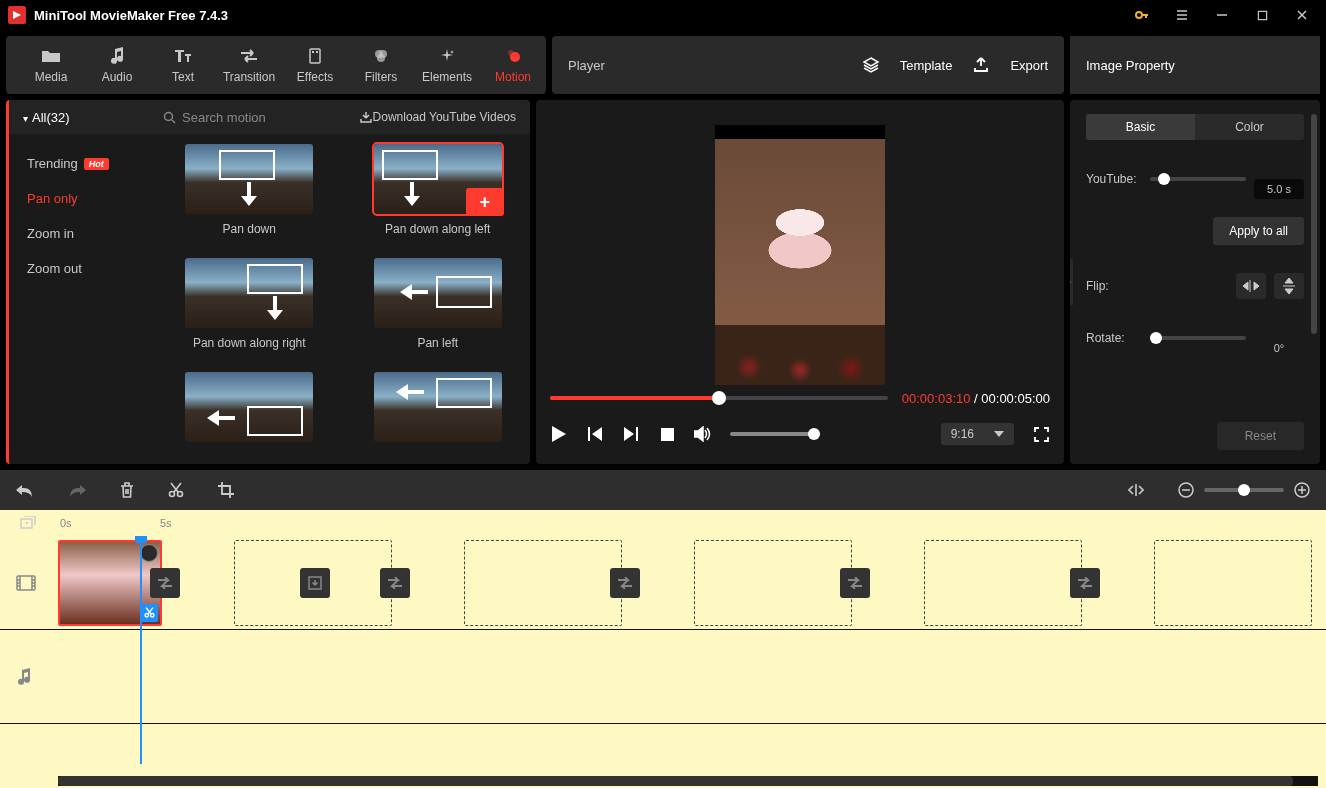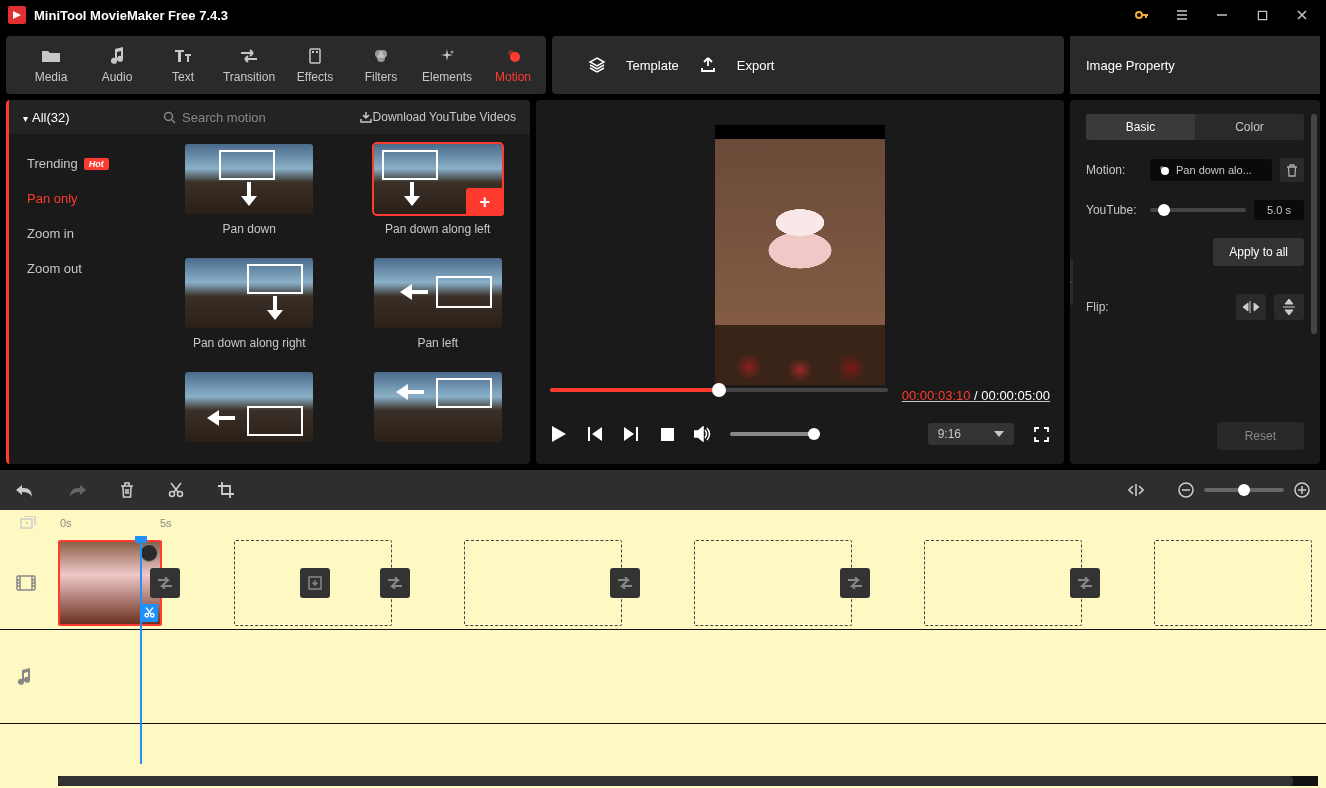--- a/index.html
+++ b/index.html
@@ -58,47 +58,47 @@
      radial-gradient(ellipse 40px 22px at 50% 36%, #f8e8e8 0%, #f8e8e8 60%, transparent 61%),
      radial-gradient(ellipse 52px 30px at 50% 48%, #f0c8c8 0%, #f0c8c8 60%, transparent 61%),
      linear-gradient(180deg,#6a4a38 0%,#8a6048 100%);
   }
   .apples { position:absolute; bottom:0; left:0; right:0; height:60px; background:
      radial-gradient(circle 22px at 20% 70%, #8a2020, transparent 60%),
      radial-gradient(circle 20px at 50% 75%, #9a2828, transparent 60%),
      radial-gradient(circle 24px at 80% 72%, #7a1818, transparent 60%),
      #3a2418;
   }
-  .timebar { height:20px; display:flex; margin-top:0;text-decoration:underline; }
+  .timebar { height:20px; display:flex; align-items:center; margin-top:0; }
   .tb-track { flex:1; height:4px; background:#444; border-radius:2px; position:relative; margin-right:14px; }
   .tb-fill { position:absolute; left:0; width:50%; top:0; bottom:0; background:#ff3b30; border-radius:2px; }
   .tb-handle { position:absolute; left:50%; top:-5px; width:14px; height:14px; background:#fff; border-radius:50%; transform:translateX(-50%); }
   .tb-time { font-size:13px; }
   .tb-cur { color:#ff3b30; }
   .tb-tot { color:#fff; }
   .controls { height:40px; display:flex; align-items:center; gap:18px; margin-top:6px; }
   .ctrl { color:#fff; width:18px; height:18px; display:flex; align-items:center; justify-content:center; }
   .vol-track { width:90px; height:4px; background:#888; border-radius:2px; position:relative; }
   .vol-handle { position:absolute; right:0; top:-4px; width:12px; height:12px; background:#fff; border-radius:50%; }
   .controls-sp { flex:1; }
-  .ratio { background:#333; border-radius:3px; padding:4px 10px; display:flex; align-items:center; gap:33px; color:#c8c8c8; font-size:12px; }
+  .ratio { background:#333; border-radius:3px; padding:4px 10px; display:flex; align-items:center; gap:20px; color:#c8c8c8; font-size:12px; }
 
   .expand-tab { position:absolute; left:-7px; top:50%; transform:translateY(-50%); width:10px; height:46px; background:#2a2a2a; border-radius:3px 0 0 3px; display:flex; align-items:center; justify-content:center; color:#888; }
 
   .prop-panel { width:250px; background:#1a1a1a; border-radius:4px; padding:14px 16px; display:flex; flex-direction:column; gap:18px; position:relative; overflow:hidden; }
   .prop-tabs { display:flex; background:#2a2a2a; border-radius:3px; overflow:hidden; }
   .prop-tab { flex:1; text-align:center; padding:6px 0; font-size:12px; color:#c8c8c8; }
   .prop-tab.active { background:#3a3a3a; color:#fff;text-align:center; }
   .prop-row { display:flex; align-items:center; gap:8px; font-size:12px; }
   .prop-label { width:56px; }
   .prop-val-box { flex:1; background:#0a0a0a; border-radius:3px; padding:5px 8px; display:flex; align-items:center; gap:6px; font-size:11px; overflow:hidden; white-space:nowrap; }
   .prop-del { width:24px; height:24px; background:#2a2a2a; border-radius:3px; display:flex; align-items:center; justify-content:center; }
   .prop-slider { flex:1; height:4px; background:#444; border-radius:2px; position:relative; }
   .prop-slider-h { position:absolute; left:8px; top:-4px; width:12px; height:12px; background:#fff; border-radius:50%; }
-  .prop-num { width:50px; text-align:center; background:#0a0a0a; border-radius:3px; padding:4px 0; font-size:11px; }
+  .prop-num { width:50px; text-align:center; background:#0a0a0a; border-radius:3px; padding:4px 0; font-size:11px;margin-top:21px; }
   .apply-btn { align-self:flex-end; background:#333; padding:7px 16px; border-radius:3px; font-size:12px; color:#fff; }
   .flip-btn { width:30px; height:26px; background:#2a2a2a; border-radius:3px; display:flex; align-items:center; justify-content:center; }
   .reset-btn { align-self:flex-end; background:#282828; padding:7px 28px; border-radius:3px; font-size:12px; color:#888; margin-top:auto; }
   .prop-scroll { position:absolute; right:3px; top:14px; width:6px; height:220px; background:#444; border-radius:3px; }
 
   
   .timeline { background:#fef9c3; height:318px; display:flex; flex-direction:column; }
   .tl-tools { height:40px; background:#2e2e2e; display:flex; align-items:center; padding:0 16px; gap:34px; }
   .tl-tools-sp { flex:1; }
   .tl-zoom { display:flex; align-items:center; gap:10px; }
@@ -227,20 +227,21 @@
           <svg width="16" height="16" viewBox="0 0 16 16" fill="currentColor">
             <circle cx="10" cy="9" r="5"></circle>
             <circle cx="6" cy="5" r="3" opacity="0.4"></circle>
           </svg>
         </div>
       <span>Motion</span>
     </div>
   </div>
 
   <div class="player-head">
+    <div class="player-title">Player</div>
     <div class="ph-btn">
       <span>
           <svg width="18" height="18" viewBox="0 0 18 18" fill="currentColor">
             <path d="M9 2 L16 6 L9 10 L2 6 Z M2 9 L9 13 L16 9 M2 12 L9 16 L16 12" fill="none" stroke="currentColor" stroke-width="1.5"></path>
           </svg>
         </span>
       <span>Template</span>
     </div>
     <div class="ph-btn">
       <span>
@@ -438,37 +439,20 @@
       <svg width="5" height="10" viewBox="0 0 5 10" fill="currentColor">
           <path d="M0 0 L5 5 L0 10 Z"></path>
         </svg>
     </div>
     <div class="prop-scroll"></div>
     <div class="prop-tabs">
       <div class="prop-tab active">Basic</div>
       <div class="prop-tab">Color</div>
     </div>
     <div class="prop-row">
-      <div class="prop-label">Motion:</div>
-      <div class="prop-val-box">
-        <span>
-            <svg width="12" height="12" viewBox="0 0 12 12" fill="#fff">
-              <circle cx="7" cy="7" r="4"></circle>
-              <circle cx="4" cy="4" r="2" opacity="0.4"></circle>
-            </svg>
-          </span>
-        <span>Pan down alo...</span>
-      </div>
-      <div class="prop-del">
-        <svg width="12" height="13" viewBox="0 0 12 13" fill="none" stroke="#aaa" stroke-width="1.3">
-            <path d="M1 3 H11 M4 3 V1 H8 V3 M2.5 3 L3 12 H9 L9.5 3"></path>
-          </svg>
-      </div>
-    </div>
-    <div class="prop-row">
       <div class="prop-label">YouTube:</div>
       <div class="prop-slider">
           <div class="prop-slider-h"></div>
         </div>
       <div class="prop-num">5.0 s</div>
     </div>
     <div class="apply-btn">Apply to all</div>
     <div class="prop-row" style="margin-top:10px;">
       <div class="prop-label">Flip:</div>
       <div style="flex:1"></div>
@@ -476,20 +460,27 @@
         <svg width="16" height="14" viewBox="0 0 16 14" fill="#ccc">
             <path d="M7 1 V13 M0 7 L5 3 V11 Z M16 7 L11 3 V11 Z" stroke="#ccc" stroke-width="1"></path>
           </svg>
       </div>
       <div class="flip-btn">
         <svg width="14" height="16" viewBox="0 0 14 16" fill="#ccc">
             <path d="M1 8 H13 M7 0 L3 5 H11 Z M7 16 L3 11 H11 Z" stroke="#ccc" stroke-width="1"></path>
           </svg>
       </div>
     </div>
+    <div class="prop-row">
+      <div class="prop-label">Rotate:</div>
+      <div class="prop-slider">
+          <div class="prop-slider-h" style="left:0;"></div>
+        </div>
+      <div class="prop-num" style="background:transparent;">0°</div>
+    </div>
     <div class="reset-btn">Reset</div>
   </div>
 </div>
 
 <div class="timeline">
   <div class="tl-tools">
     <div>
         <svg width="18" height="14" viewBox="0 0 18 14" fill="#ccc">
           <path d="M6 2 L0 7 L6 12 V9 Q14 9 16 14 Q16 4 6 5 Z"></path>
         </svg>

